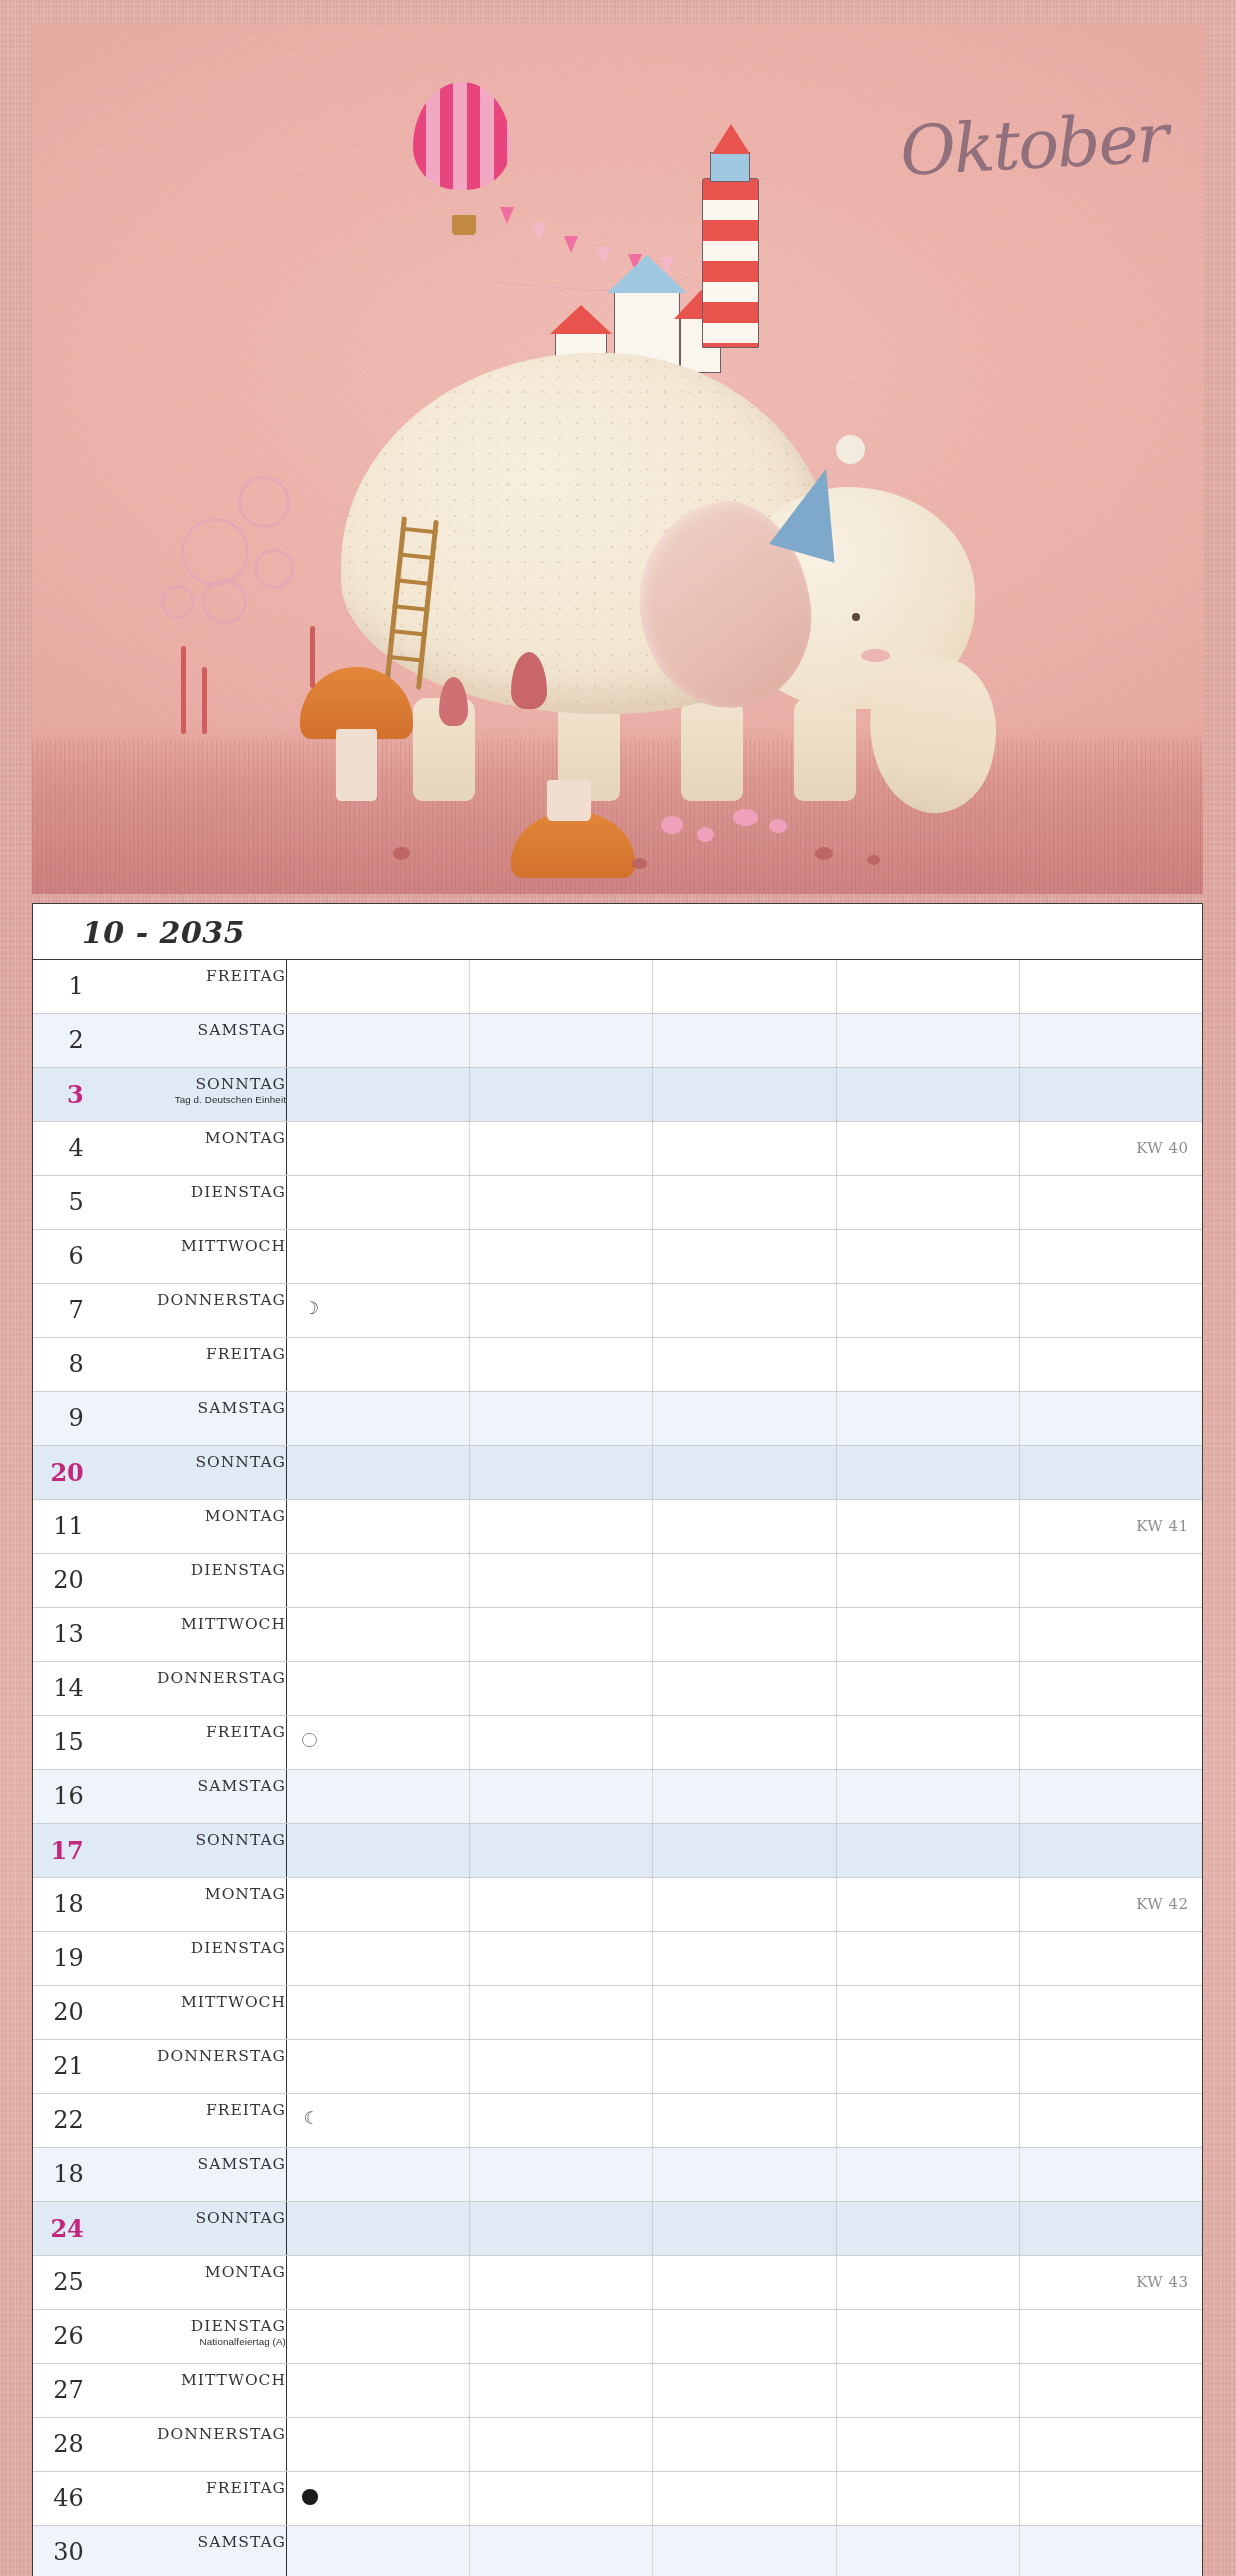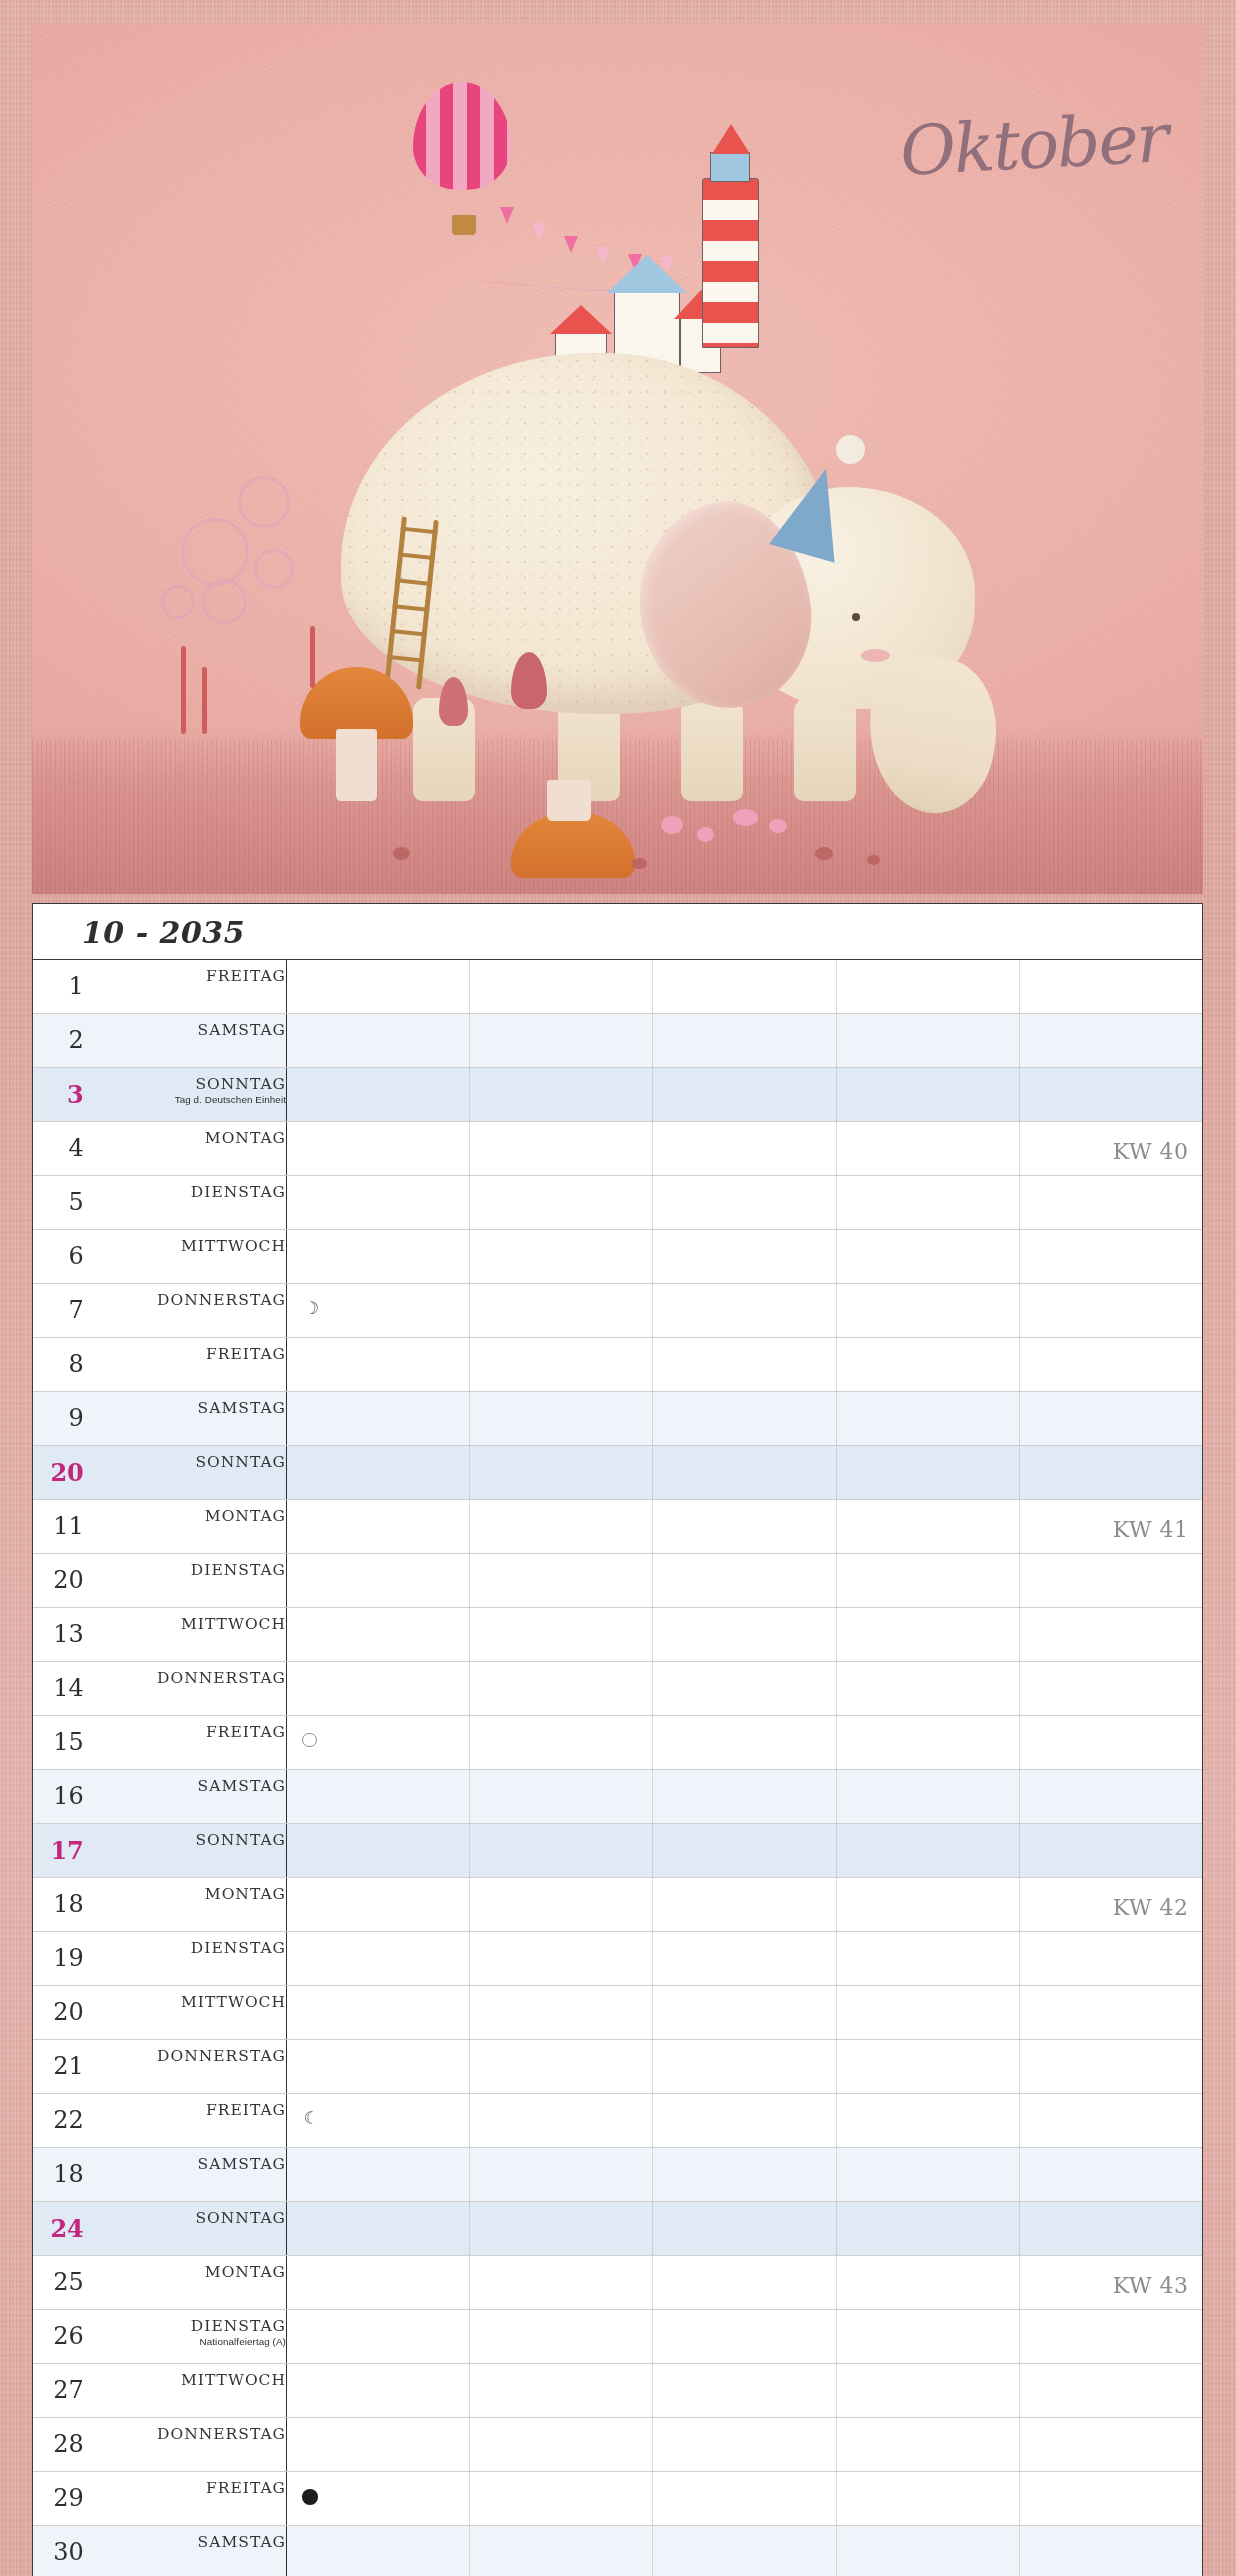--- a/index.html
+++ b/index.html
@@ -421,21 +421,21 @@
     box-sizing: border-box;
     position: relative;
   }
   .cell:last-child { border-right: none; }
 
   .kw {
     position: absolute;
     right: 13.4px;
     top: 17.5px;
     font-family: "DejaVu Serif", serif;
-    font-size: 22px;
+    font-size: 15px;
     color: #8d8d8d;
     letter-spacing: 0.5px;
   }
   .moon {
     position: absolute;
     left: 15.5px;
     top: 16.5px;
     width: 17.5px;
     height: 17.5px;
     font-size: 17.5px;
@@ -929,21 +929,21 @@
             </div>
             <div class="cells">
               <div class="cell"></div>
               <div class="cell"></div>
               <div class="cell"></div>
               <div class="cell"></div>
               <div class="cell"></div>
             </div>
           </div>
           <div class="row">
-            <div class="daynum">29</div>
+            <div class="daynum">46</div>
             <div class="dayinfo">
               <div class="dayname">FREITAG</div>
             </div>
             <div class="cells">
               <div class="cell">
                 <div class="moon new"></div>
               </div>
               <div class="cell"></div>
               <div class="cell"></div>
               <div class="cell"></div>

